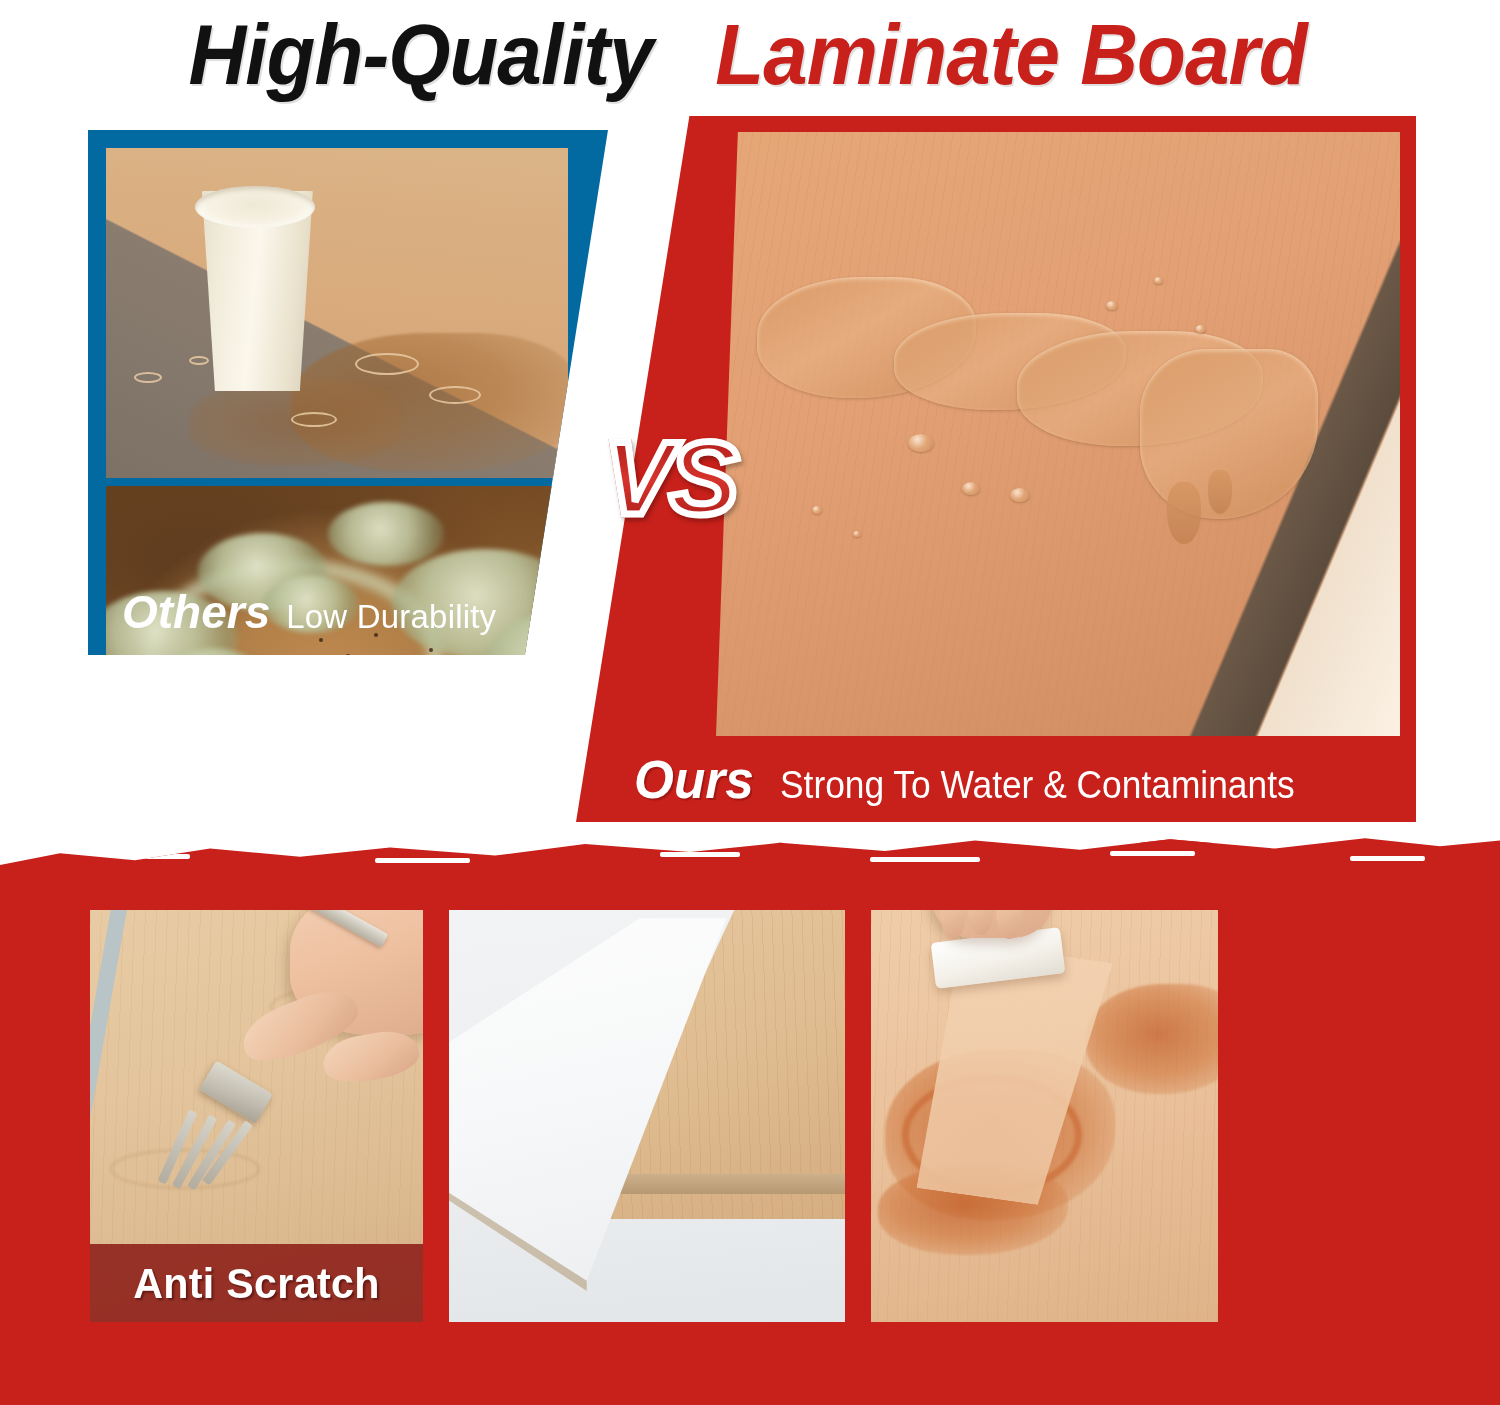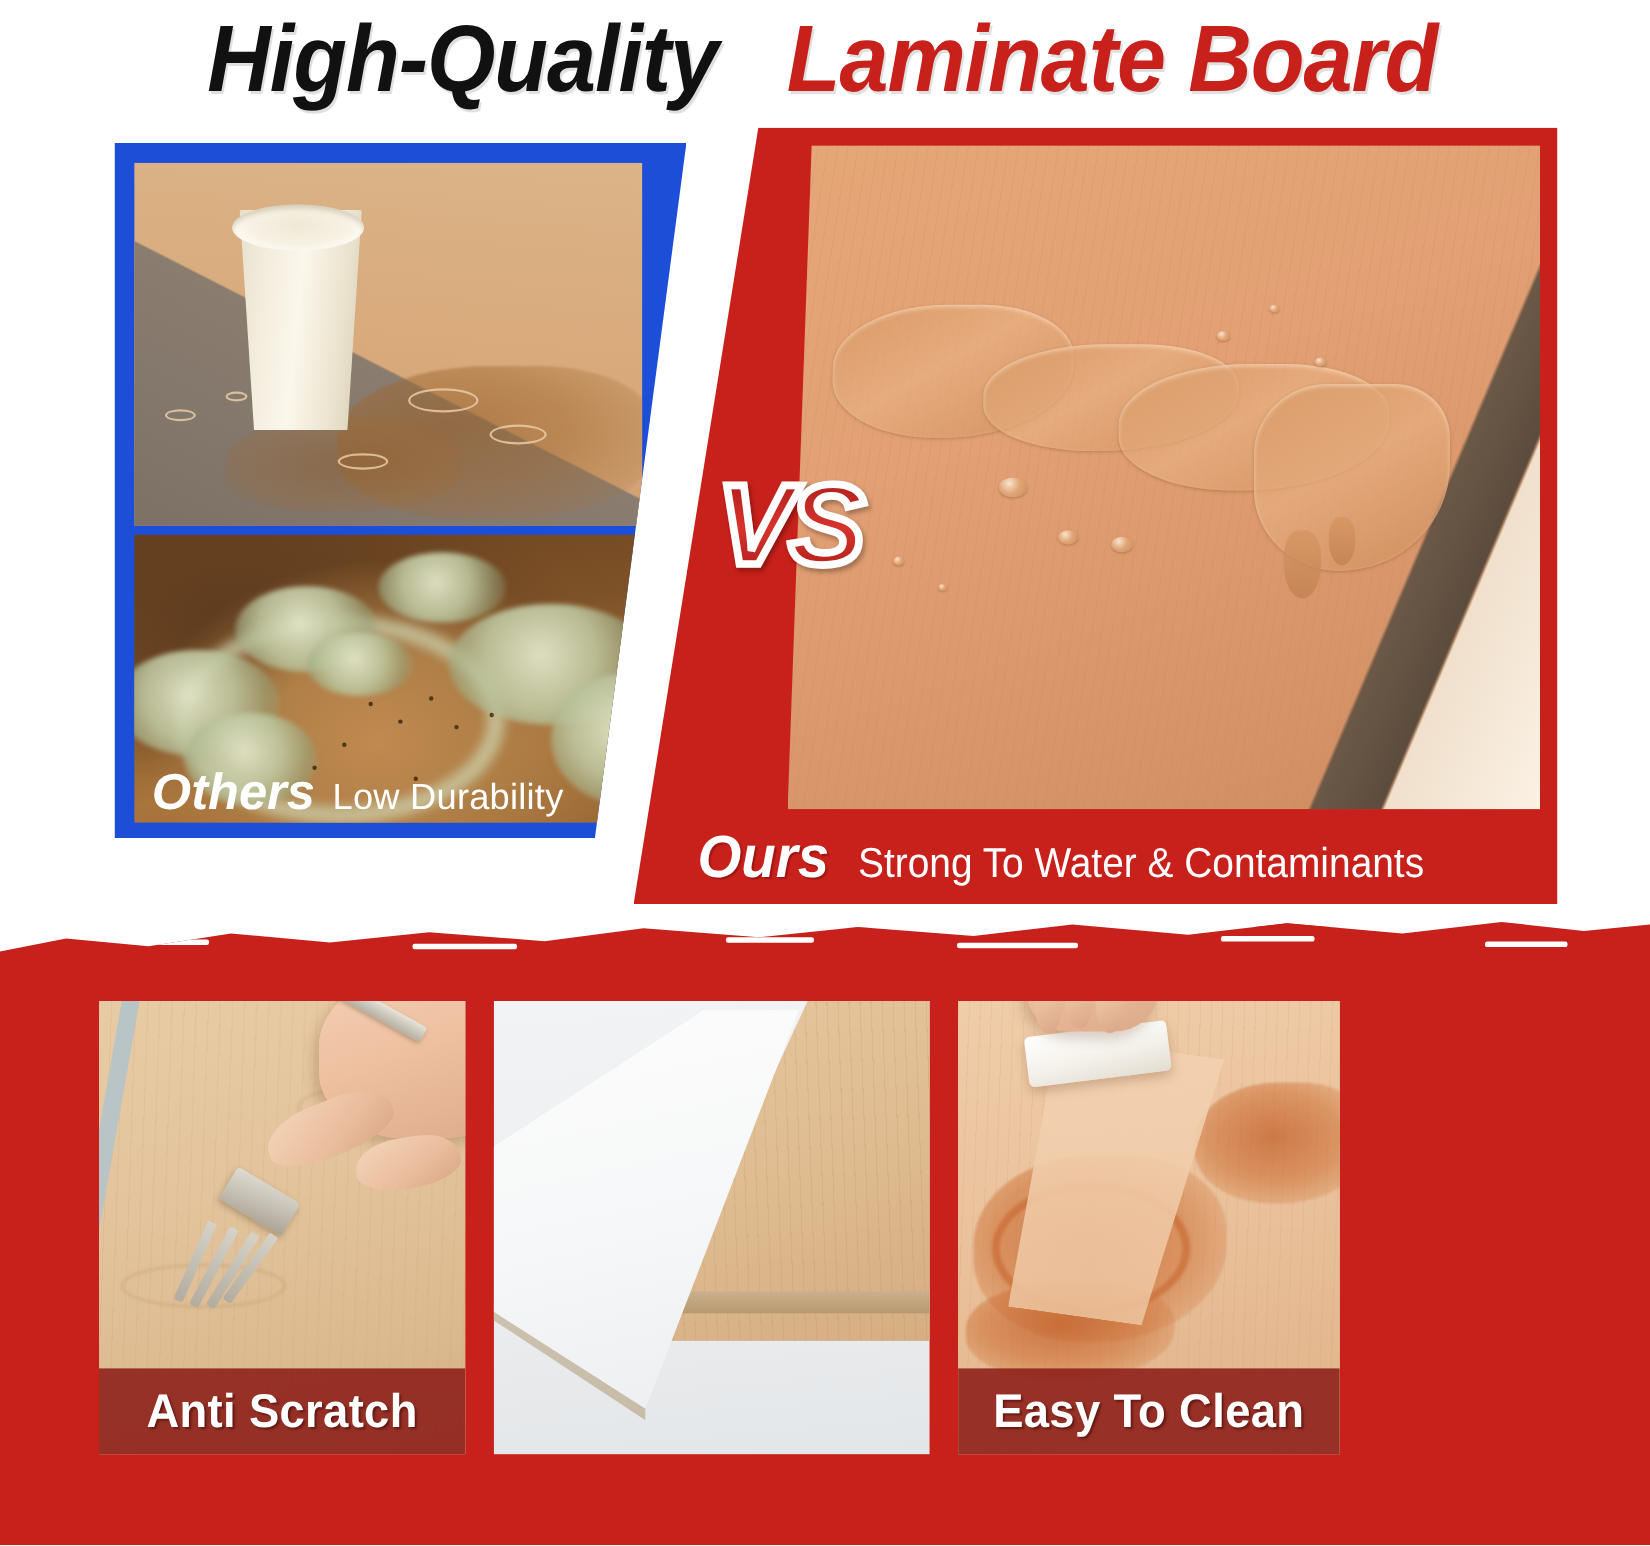--- a/index.html
+++ b/index.html
@@ -38,23 +38,23 @@
   
   #compare {
     position: absolute;
     left: 0; top: 108px;
     width: 1500px; height: 715px;
   }
 
   
   #others-card {
     position: absolute;
-    left: 104px; top: 22px;
-    width: 520px; height: 632px;
-    background: #1d4ed8;
+    left: 88px; top: 22px;
+    width: 520px; height: 525px;
+    background: #0369a1;
     -webkit-clip-path: polygon(0 0, 100% 0, 84% 100%, 0 100%);
     clip-path: polygon(0 0, 100% 0, 84% 100%, 0 100%);
     overflow: hidden;
   }
   #others-photos {
     position: absolute;
     left: 18px; top: 18px;
     width: 462px; height: 600px;
   }
   .photo-frame { position: absolute; left: 0; width: 462px; overflow: hidden; }
@@ -234,21 +234,20 @@
     letter-spacing: -4px;
     color: #B4211C;
     background: linear-gradient(180deg, #A81B18 0%, #D6332C 52%, #A81B18 100%);
     -webkit-background-clip: text;
     background-clip: text;
     -webkit-text-fill-color: transparent;
     -webkit-text-stroke: 7px #ffffff;
     paint-order: stroke fill;
     line-height: 1;
     filter: drop-shadow(2px 3px 2px rgba(0,0,0,.28));
-    margin-left: 48px;
   }
 
   
   #features {
     position: absolute;
     left: 0; top: 823px;
     width: 1500px; height: 582px;
     background: #C8201A;
     -webkit-clip-path: polygon(
       0 7.2%, 4% 5.2%, 9% 6.4%, 14% 4.4%, 20% 5.8%, 26% 4.2%,
@@ -565,19 +564,16 @@
         <div class="stain-ring" style="left:9%;top:40%;width:180px;height:120px;"></div>
         <div class="stain" style="left:62%;top:18%;width:160px;height:110px;"></div>
         <div class="stain" style="left:2%;top:62%;width:190px;height:90px;"></div>
         <div class="wipe-streak" style="left:18%;top:10%;width:170px;height:250px;transform:rotate(8deg);"></div>
         <div class="cloth" style="left:18%;top:6%;width:130px;height:46px;"></div>
         <div class="hand" style="left:18%;top:-20%;width:120px;height:110px;border-radius:40% 40% 34% 34%;"></div>
         <div class="finger" style="left:20%;top:-10%;width:26px;height:70px;"></div>
         <div class="finger" style="left:28%;top:-12%;width:26px;height:74px;"></div>
         <div class="finger" style="left:36%;top:-10%;width:26px;height:70px;"></div>
       </div>
-      <div class="feature-label">
-        <span>Easy To Clean</span>
-      </div>
     </div>
 
   </div>
 </div>
 
 </body></html>

